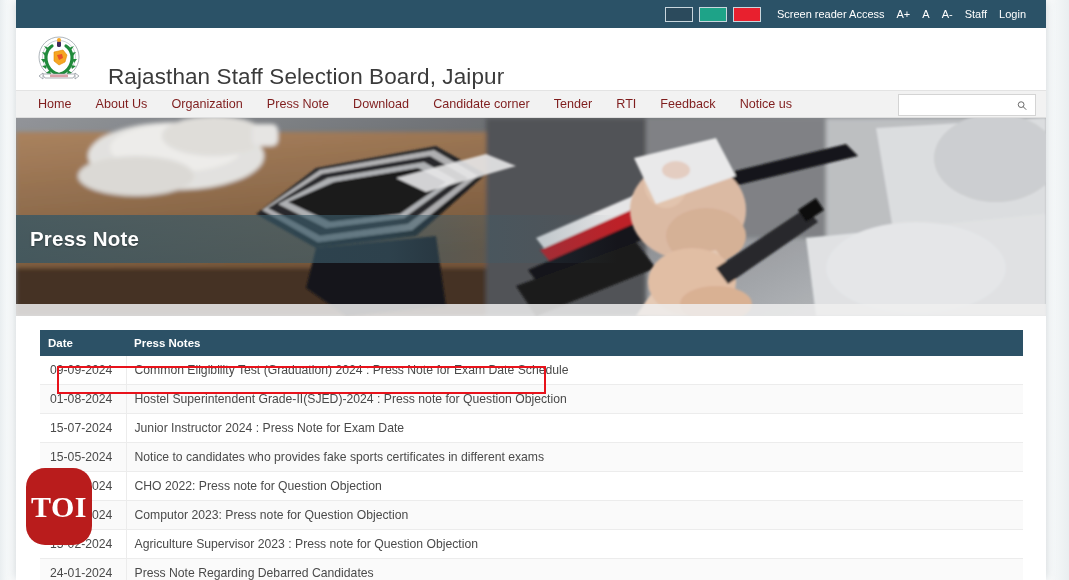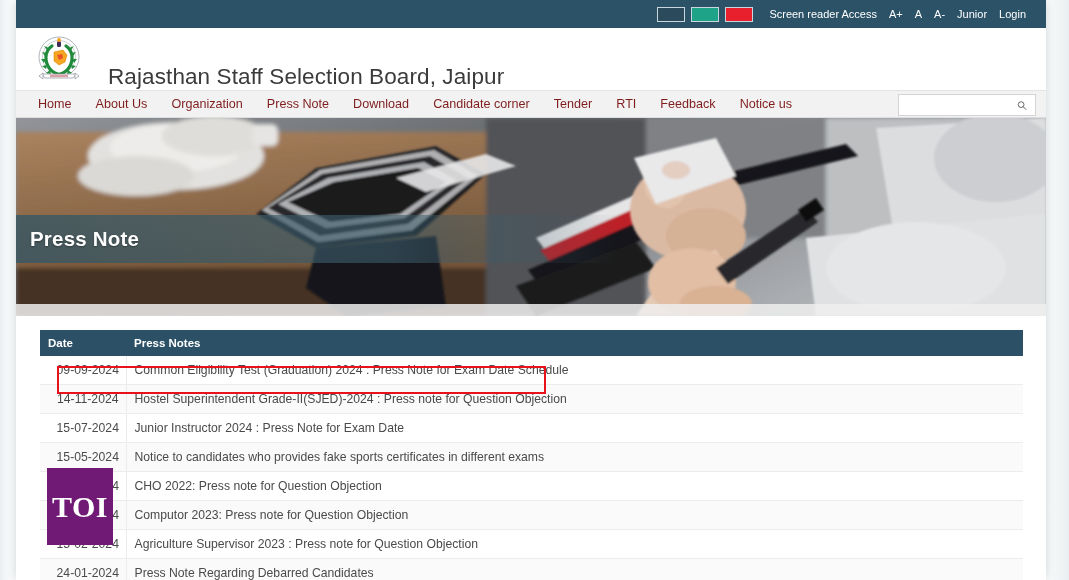--- a/index.html
+++ b/index.html
@@ -177,48 +177,49 @@
     color: #4a4a4a;
     padding: 7px 0 7px 8px;
     border-bottom: 1px solid #ececec;
     height: 27px;
     white-space: nowrap;
     overflow: hidden;
   }
   table.pn tbody td.date {
     color: #4a4a4a;
     border-right: 1px solid #ececec;
-    text-align: center;
+    text-align: left;
     padding-left: 10px;
   }
   table.pn tbody tr.alt td { background: #fafafa; }
 
   
   .highlight-box {
     position: absolute;
     left: 41px;
     top: 366px;
     width: 489px;
     height: 28px;
     border: 2px solid #e8121b;
     pointer-events: none;
     z-index: 6;
   }
 
   
   .toi {
     position: absolute;
-    left: 31px;
+    left: 10px;
     top: 468px;
     width: 66px; height: 77px;
-    background: #701a75;
+    background: #b91c1c;
     display: flex;
     align-items: center;
     justify-content: center;
     z-index: 7;
+    border-radius: 19px;
   }
   .toi span {
     color: #ffffff;
     font-family: "Liberation Serif", serif;
     font-weight: bold;
     font-size: 30px;
     letter-spacing: 0.5px;
   }
 </style>
 </head>
@@ -230,21 +231,21 @@
     <div class="topbar">
       <div class="swatches">
         <div class="swatch sw-navy"></div>
         <div class="swatch sw-teal"></div>
         <div class="swatch sw-red"></div>
       </div>
       <a href="#" class="sra">Screen reader Access</a>
       <a href="#">A+</a>
       <a href="#">A</a>
       <a href="#">A-</a>
-      <a href="#">Junior</a>
+      <a href="#">Staff</a>
       <a href="#">Login</a>
     </div>
 
     <div class="header">
       <div class="emblem">
         <svg width="62" height="62" viewBox="0 0 62 62">
           <circle cx="31" cy="29" r="20" fill="#ffffff" stroke="#9aa3ab" stroke-width="0.8"></circle>
           <circle cx="31" cy="29" r="16.5" fill="#ffffff" stroke="#b8bfc5" stroke-width="0.7"></circle>
           <path d="M24 18 C18 22 16 30 20 38 C22 42 26 45 30 46" fill="none" stroke="#1f8a3b" stroke-width="3.2" stroke-linecap="round"></path>
           <path d="M38 18 C44 22 46 30 42 38 C40 42 36 45 32 46" fill="none" stroke="#1f8a3b" stroke-width="3.2" stroke-linecap="round"></path>
@@ -395,21 +396,21 @@
             <th class="c-date">Date</th>
             <th>Press Notes</th>
           </tr>
         </thead>
         <tbody id="pn-body">
             <tr>
               <td class="date">09-09-2024</td>
               <td class="note">Common Eligibility Test (Graduation) 2024 : Press Note for Exam Date Schedule</td>
             </tr>
             <tr class="alt">
-              <td class="date">14-11-2024</td>
+              <td class="date">01-08-2024</td>
               <td class="note">Hostel Superintendent Grade-II(SJED)-2024 : Press note for Question Objection</td>
             </tr>
             <tr>
               <td class="date">15-07-2024</td>
               <td class="note">Junior Instructor 2024 : Press Note for Exam Date</td>
             </tr>
             <tr class="alt">
               <td class="date">15-05-2024</td>
               <td class="note">Notice to candidates who provides fake sports certificates in different exams</td>
             </tr>

